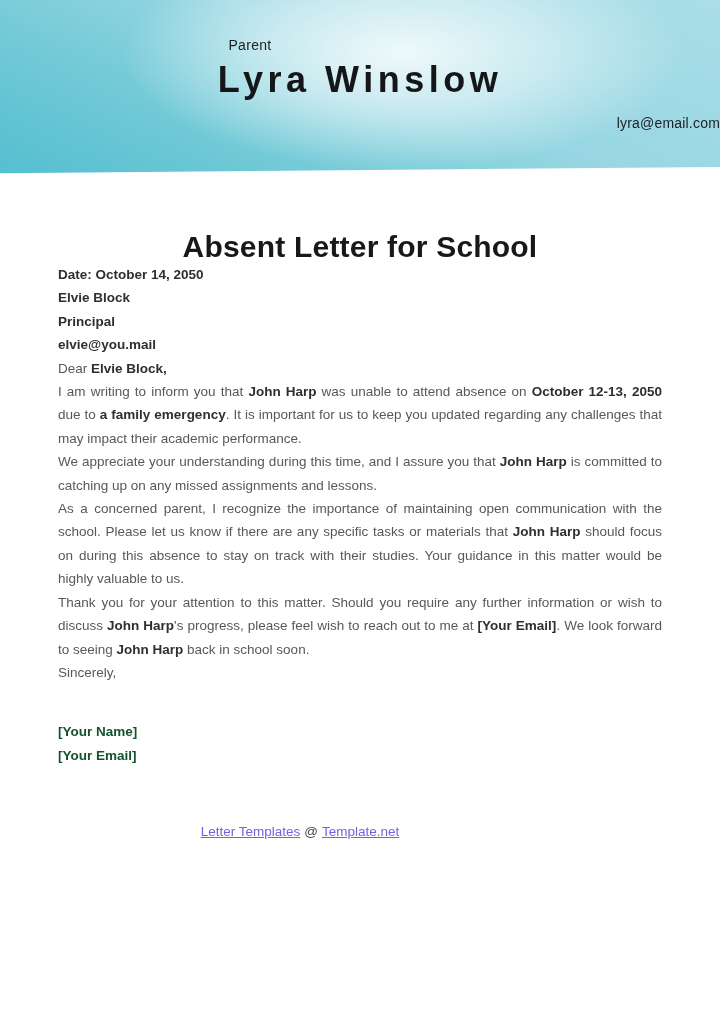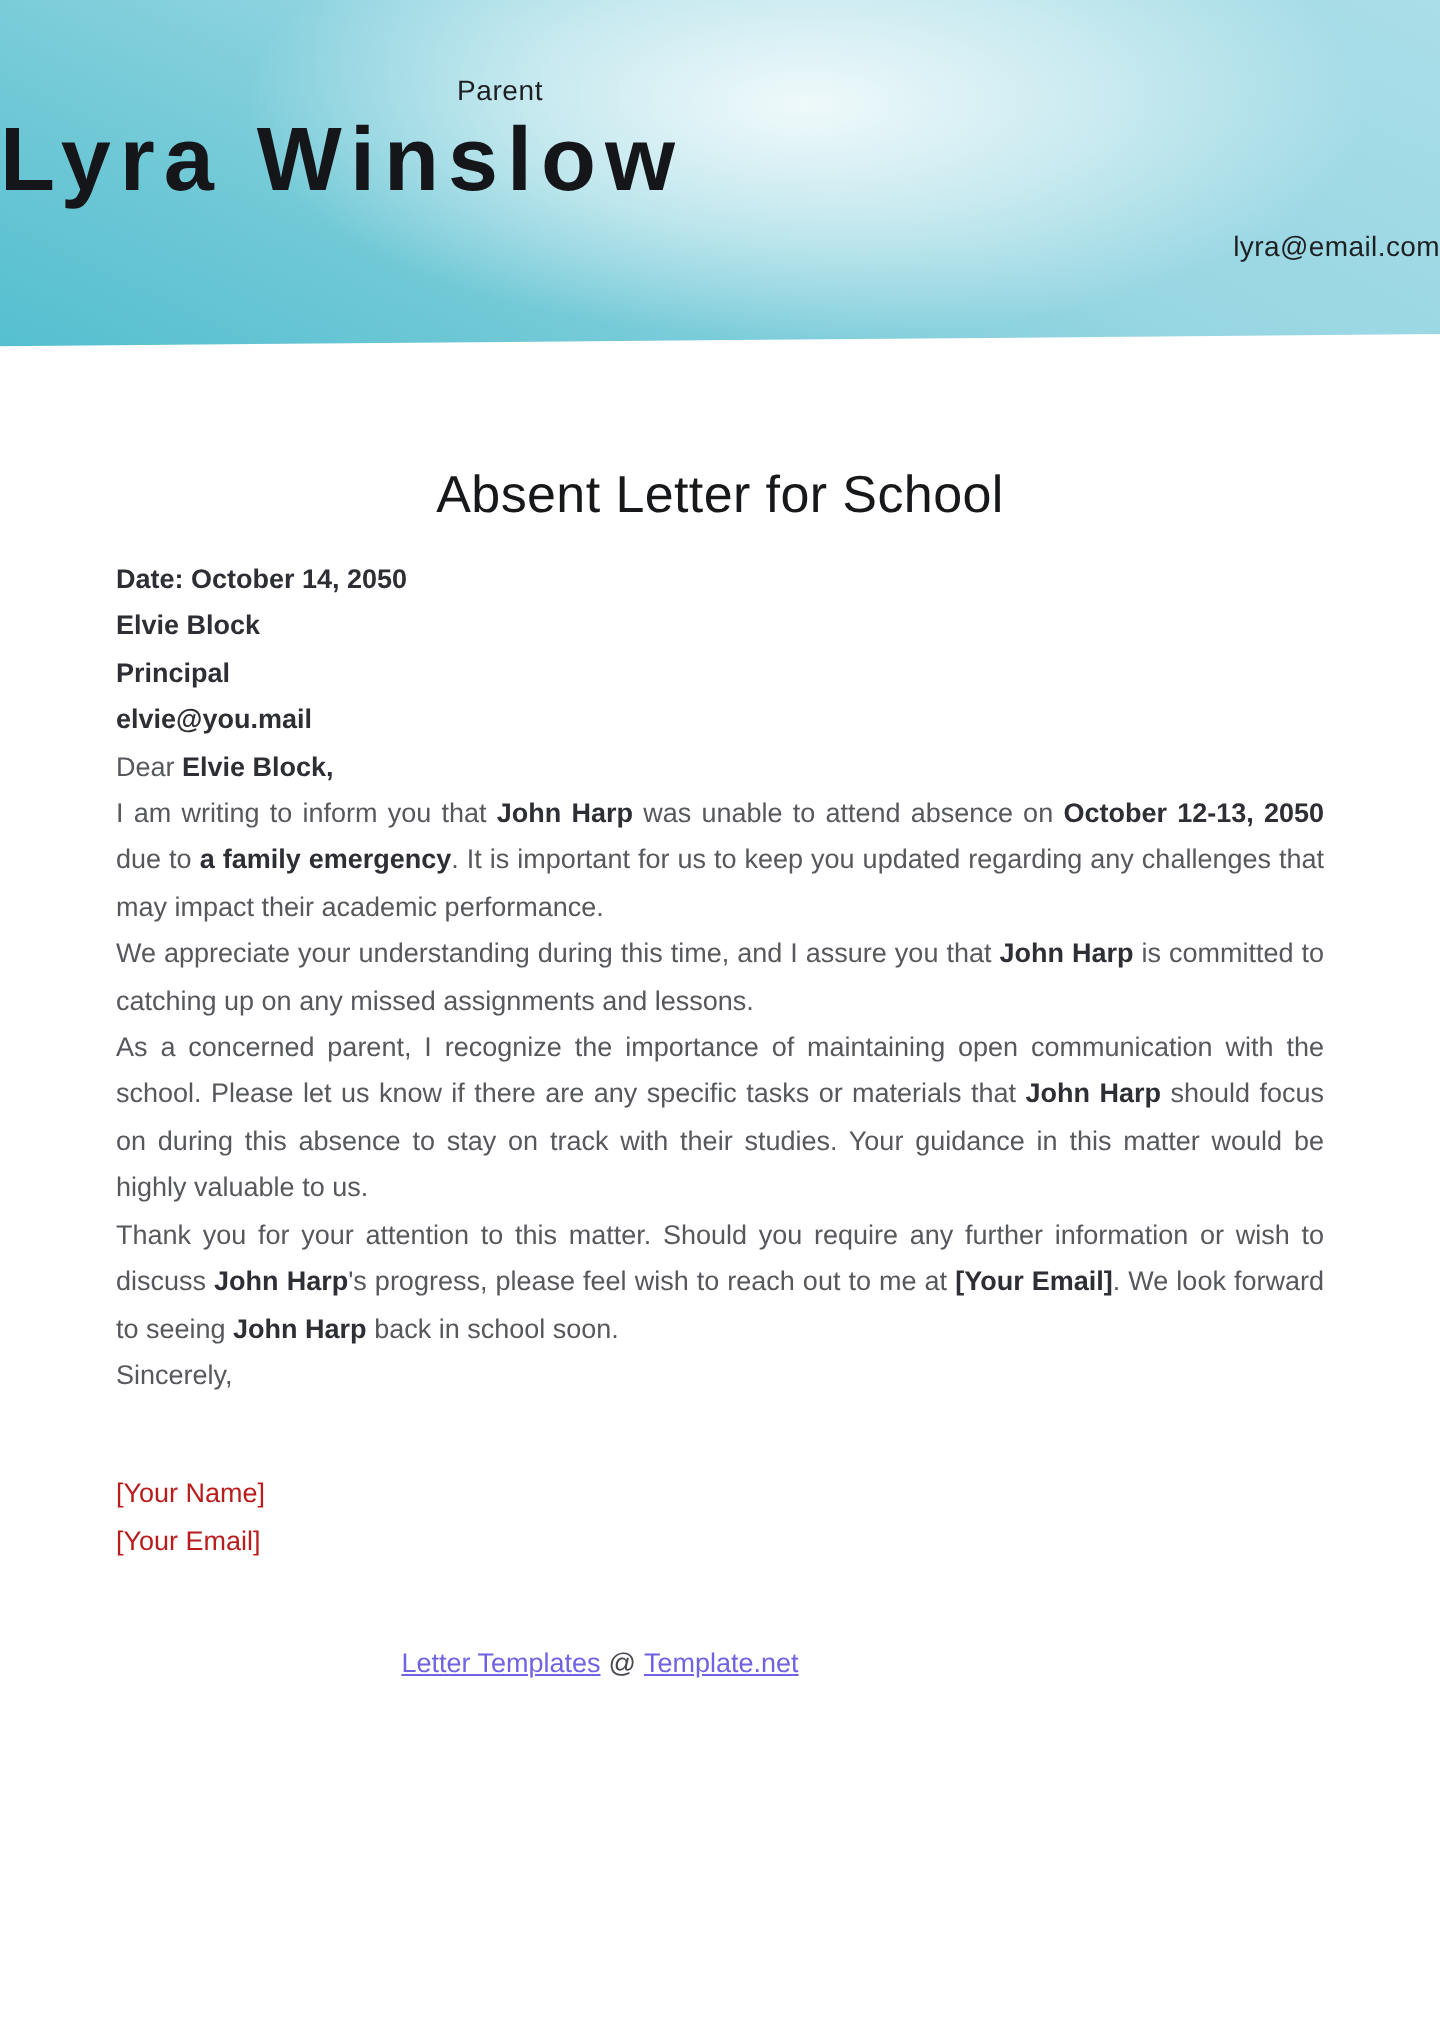--- a/index.html
+++ b/index.html
@@ -18,43 +18,43 @@
       linear-gradient(205deg, #aadee8 0%, #96d6e2 45%, #6cc7d5 78%, #55bfd0 100%);
     clip-path: polygon(0 0, 100% 0, 100% 96%, 0 99.5%);
   }
   .letterhead .role {
     position:absolute; top:36px; left:0; width:500px;
     text-align:center; font-size:14px; line-height:18px;
     color:#1d1f21; letter-spacing:0.3px;
   }
   .letterhead .name {
     position:absolute; top:58px; left:0; width:720px;
-    font-size:45px; line-height:44px; font-weight:700;
+    text-align:center; font-size:36px; line-height:44px; font-weight:700;
     color:#141619; letter-spacing:4.5px;
   }
   .letterhead .email {
     position:absolute; top:114px; left:130px; width:590px;
     text-align:right; font-size:14px; line-height:18px; color:#1d1f22;
     letter-spacing:0.2px;
   }
 
   
   .letter {
     position:absolute; top:232px; left:58px; width:604px;
     font-size:13.5px; line-height:23.4px; color:#56585c;
   }
   .title {
-    font-size:26px; line-height:30px; font-weight:400; color:#17181a;
-    text-align:center; letter-spacing:0.2px; margin-bottom:16px;
+    font-size:30px; line-height:30px; font-weight:700; color:#17181a;
+    text-align:center; letter-spacing:0.2px; margin-bottom:1px;
   }
   .meta .meta-line { font-weight:700; color:#2d2f34; }
   .para { text-align:justify; }
   .b { font-weight:700; color:#2d2f34; }
   .signature { margin-top:36px; }
-  .signature .sig-line { font-weight:400; color:#b91c1c; }
+  .signature .sig-line { font-weight:700; color:#14532d; }
 
   
   .footer {
     position:absolute; top:823px; left:4px; width:592px;
     text-align:center; font-size:13.5px; line-height:18px;
   }
   .footer a { text-decoration:underline; cursor:pointer; }
   .footer .sep { color:#46474f; margin:0 4px; }
 </style>
 </head>

